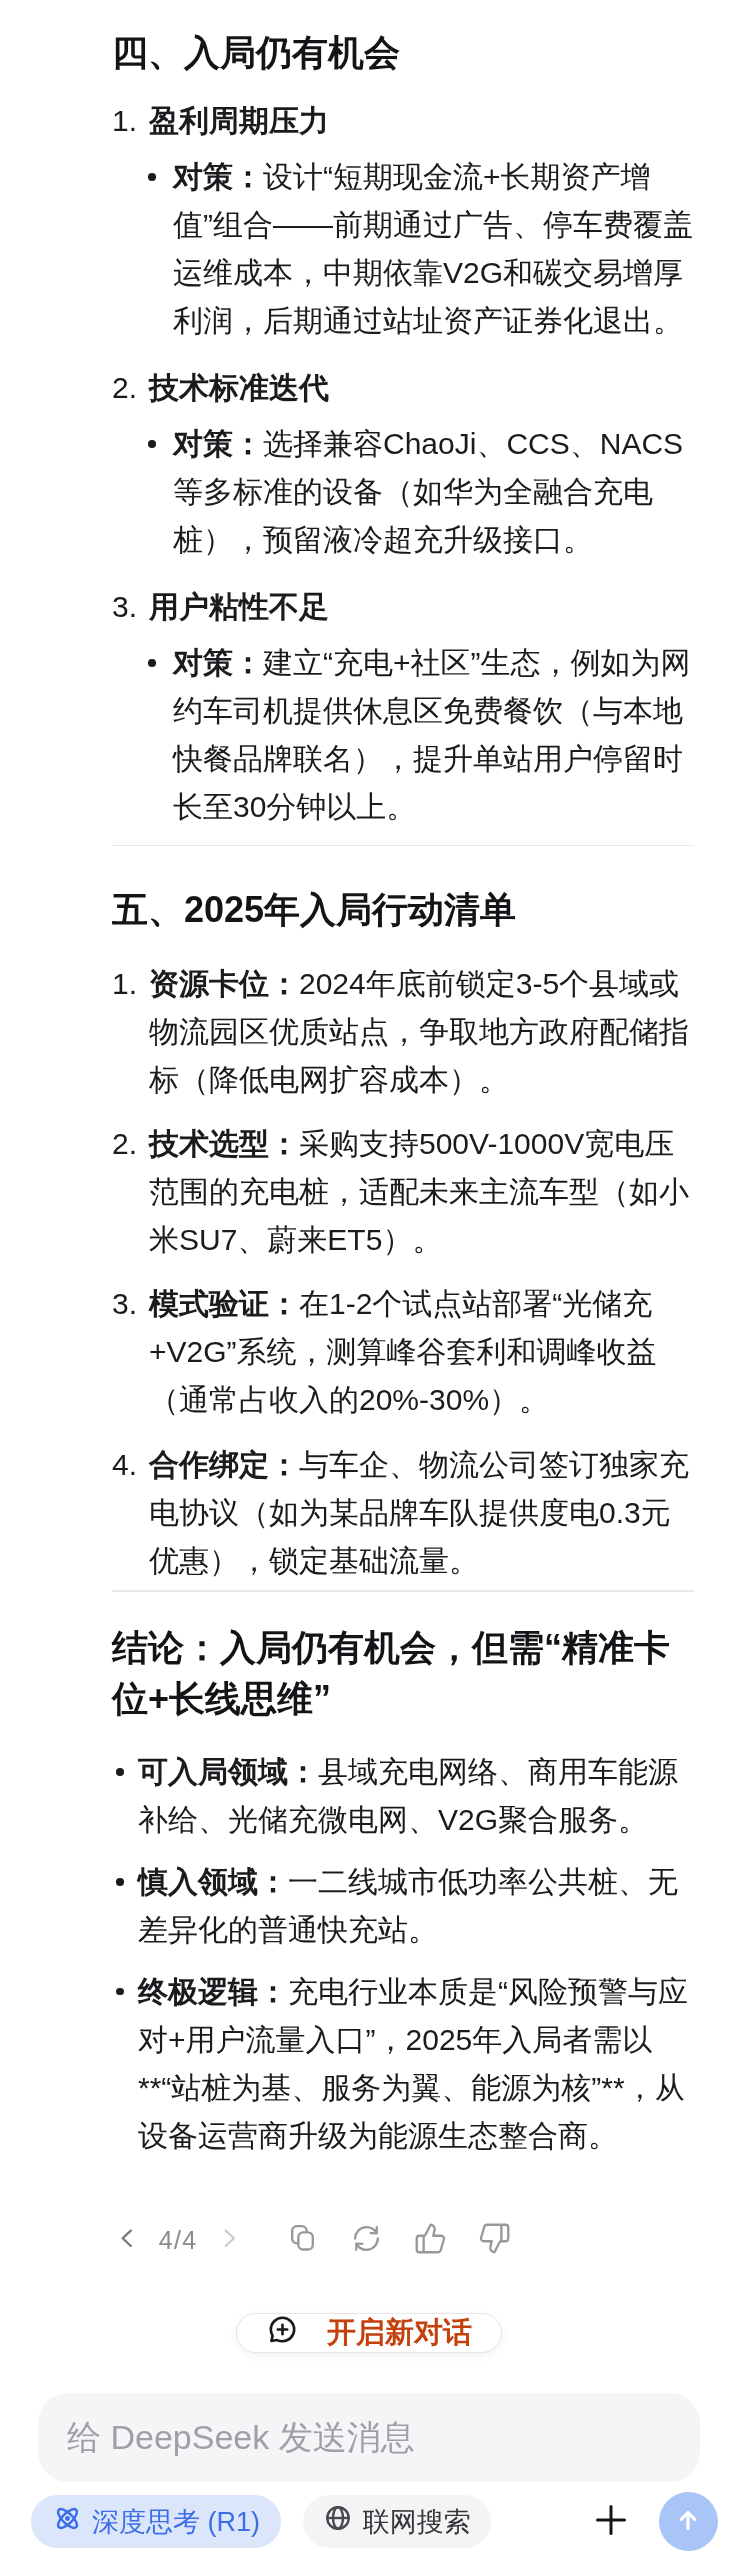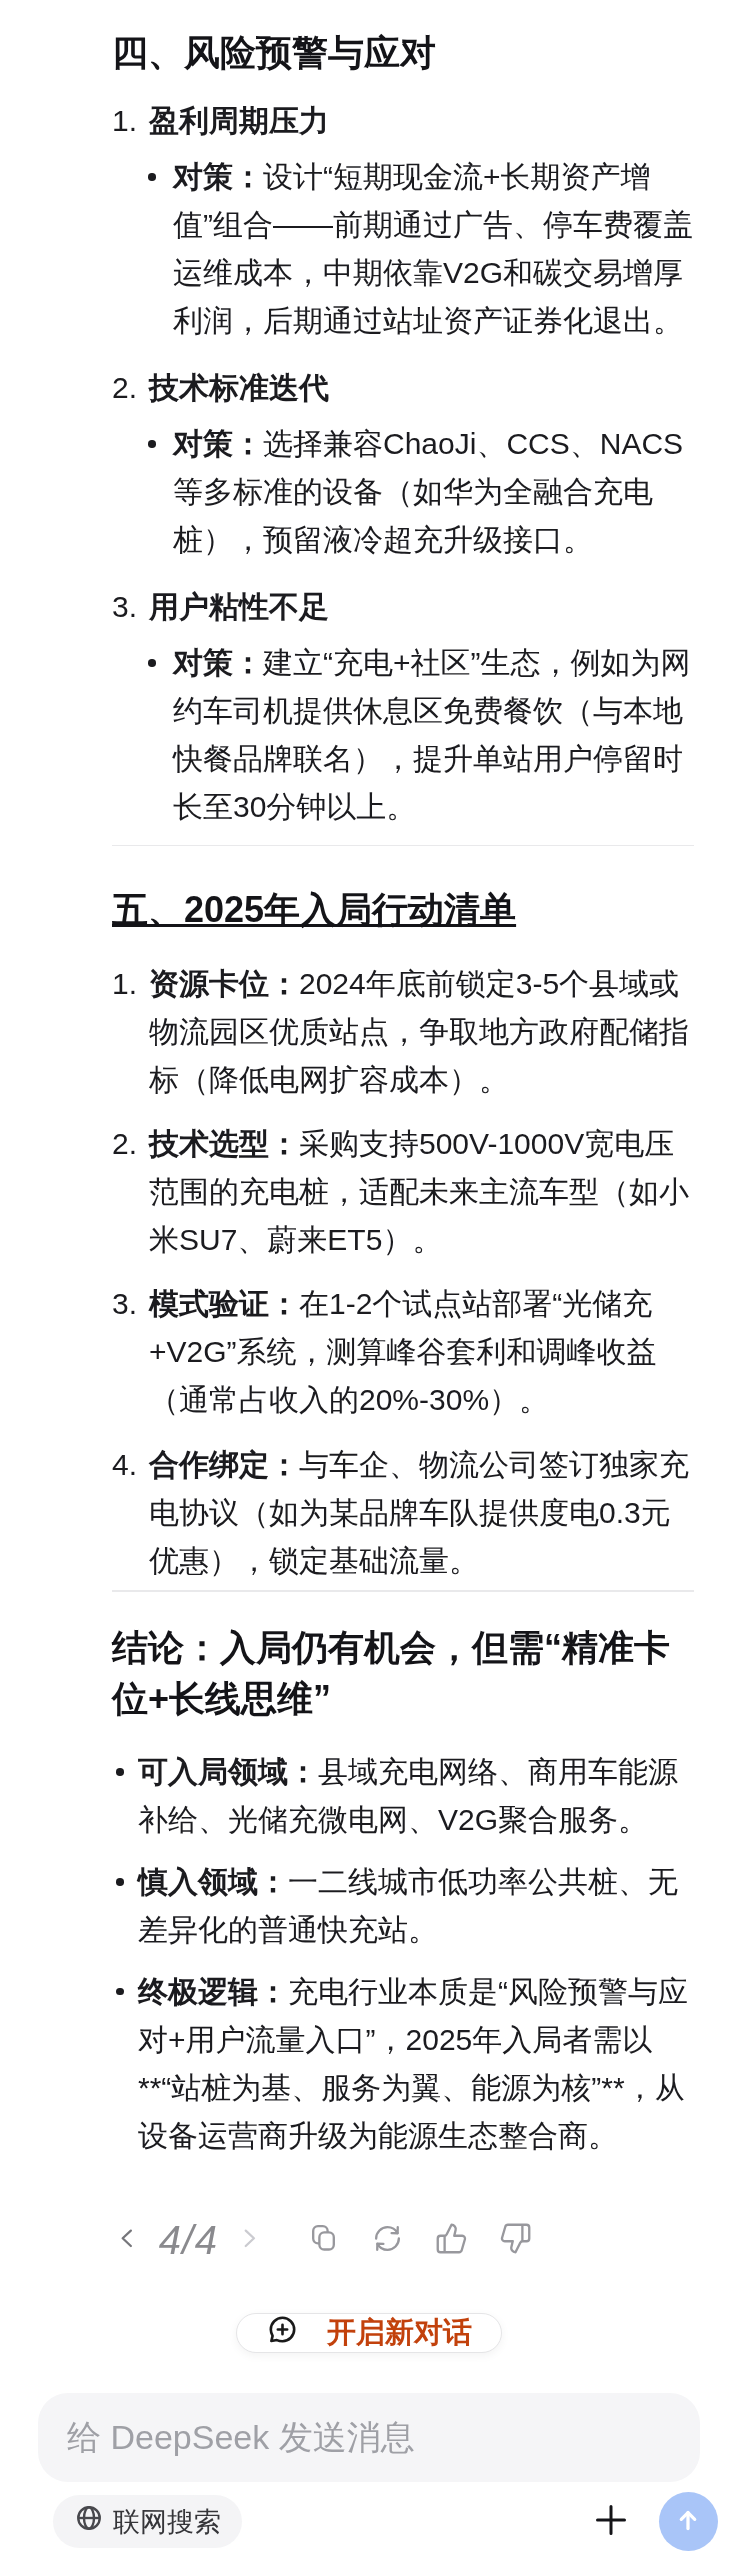--- a/index.html
+++ b/index.html
@@ -21,21 +21,21 @@
     height: 2221px;
     overflow: hidden;
     padding: 27px 44px 0 112px;
   }
   .msg-h3 {
     font-size: 36px;
     font-weight: 700;
     line-height: 51px;
     color: #141418;
   }
-  .h3-section5 { margin-top: 38px; text-decoration: underline; }
+  .h3-section5 { margin-top: 38px; }
   .h3-conclusion { margin-top: 30px; }
 
   .body-text { font-size: 30px; line-height: 48px; color: #1b1b1f; }
 
   .num-item { position: relative; padding-left: 37px; margin-top: 19px; }
   .num-item .num { position: absolute; left: 0; top: 0; font-weight: 400; }
   .num-item .item-title { font-weight: 700; }
   .num-para { margin-top: 16.4px; }
   .num-para.first { margin-top: 24.6px; }
 
@@ -55,21 +55,21 @@
   .divider { height: 1.4px; background: #e9e9eb; border: none; }
   .divider-1 { margin-top: 13.7px; }
   .divider-2 { margin-top: 5.5px; }
 
   
   .actions-row {
     position: absolute; top: 2220px; left: 112px; right: 44px;
     height: 40px; display: flex; align-items: center;
   }
   .pager { display: flex; align-items: center; gap: 13.7px; }
-  .pager-text { font-size: 40px; color: #8a8a8e; letter-spacing: 1.4px; font-style: italic; }
+  .pager-text { font-size: 25px; color: #8a8a8e; letter-spacing: 1.4px; }
   .icon-btn { display: inline-flex; align-items: center; justify-content: center;
     width: 33px; height: 33px; background: none; border: none; }
   .action-icons { display: flex; align-items: center; gap: 31px; margin-left: 42px; }
 
   
   .new-chat-btn {
     position: absolute; top: 2313px; left: 50%; transform: translateX(-50%);
     height: 40px; padding: 0 29px;
     display: inline-flex; align-items: center; gap: 28px;
     background: #ffffff; border: 1.4px solid #e5e5e7; border-radius: 30px;
@@ -110,21 +110,21 @@
     background: #a9c5f8; display: inline-flex; align-items: center; justify-content: center;
   }
 </style>
 </head>
 <body>
 
 <div class="page">
 
   <div class="content">
 
-    <div class="msg-h3">四、风险预警与应对</div>
+    <div class="msg-h3">四、入局仍有机会</div>
 
     <div class="num-item body-text">
       <span class="num">1.</span><span class="item-title">盈利周期压力</span>
     </div>
     <div class="sub-bullet body-text">
       <span class="b-label">对策：</span><span>设计“短期现金流+长期资产增值”组合——前期通过广告、停车费覆盖运维成本，中期依靠V2G和碳交易增厚利润，后期通过站址资产证券化退出。</span>
     </div>
 
     <div class="num-item body-text">
       <span class="num">2.</span><span class="item-title">技术标准迭代</span>
@@ -237,20 +237,30 @@
       </svg>
     </span>
     <span>开启新对话</span>
   </button>
 
   <div class="composer-box">
     <input type="text" placeholder="给 DeepSeek 发送消息" style="">
   </div>
 
   <div class="pill-row">
+    <button class="pill pill-deepthink">
+      <span>
+        <svg width="31" height="31" viewBox="0 0 24 24" fill="none">
+          <ellipse cx="12" cy="12" rx="9.5" ry="3.9" stroke="#3d6ee7" stroke-width="1.9" transform="rotate(-45 12 12)"></ellipse>
+          <ellipse cx="12" cy="12" rx="9.5" ry="3.9" stroke="#3d6ee7" stroke-width="1.9" transform="rotate(45 12 12)"></ellipse>
+          <circle cx="12" cy="12" r="1.9" fill="#3d6ee7"></circle>
+        </svg>
+      </span>
+      <span>深度思考 (R1)</span>
+    </button>
     <button class="pill pill-search">
       <span>
         <svg width="30" height="30" viewBox="0 0 24 24" fill="none" stroke="#48484d" stroke-width="1.9">
           <circle cx="12" cy="12" r="8.6"></circle>
           <ellipse cx="12" cy="12" rx="4" ry="8.6"></ellipse>
           <path d="M3.4 12h17.2"></path>
         </svg>
       </span>
       <span>联网搜索</span>
     </button>

